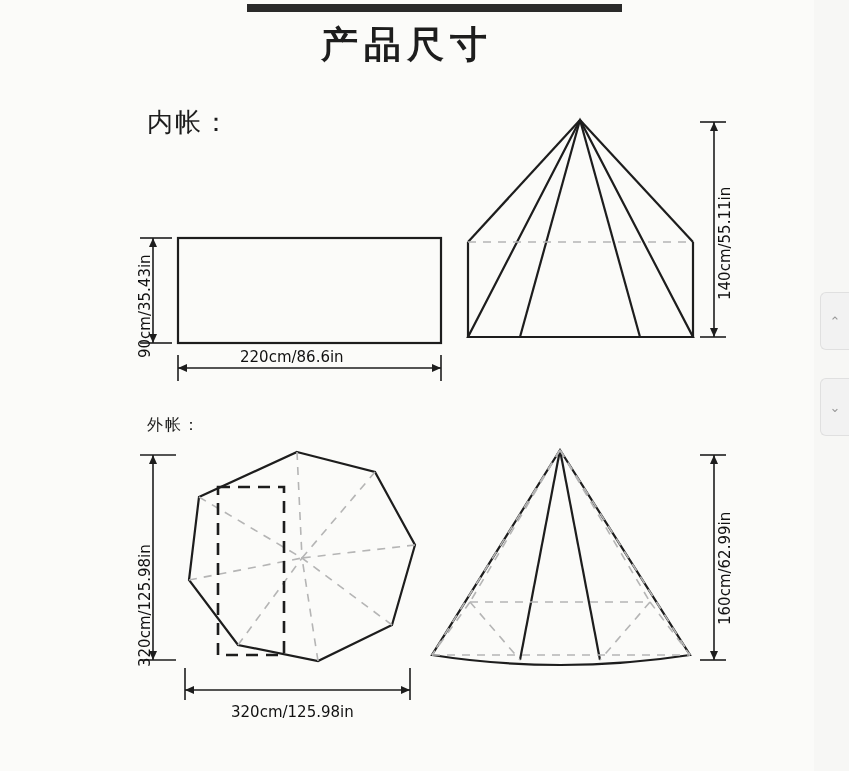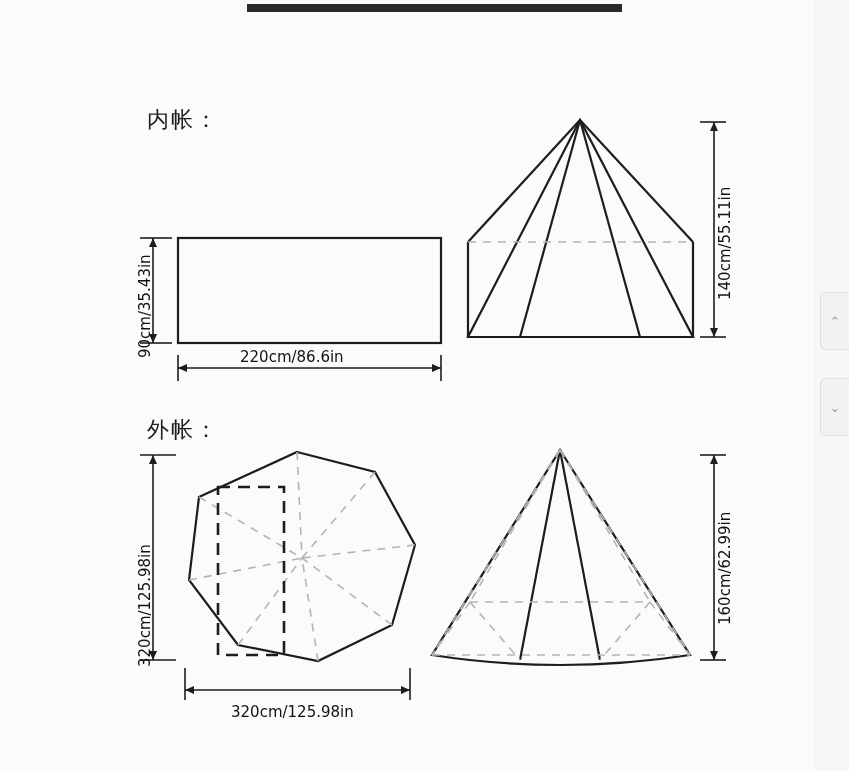--- a/index.html
+++ b/index.html
@@ -26,26 +26,26 @@
     position:absolute;left:0;top:20px;width:814px;
     text-align:center;
     font-size:37px;
     letter-spacing:6px;
     color:#1d1d1d;
     font-family:"DejaVu Serif", serif;
     font-weight:700;
   }
   .label-inner{
     position:absolute;left:147px;top:105px;
-    font-size:22px;color:#1d1d1d;letter-spacing:2px;
+    font-size:26px;color:#1d1d1d;letter-spacing:2px;
     font-family:"DejaVu Serif", serif;
   }
   .label-outer{
     position:absolute;left:147px;top:415px;
-    font-size:22px;color:#1d1d1d;letter-spacing:2px;
+    font-size:16px;color:#1d1d1d;letter-spacing:2px;
     font-family:"DejaVu Serif", serif;
   }
   svg.fig{position:absolute;left:0;top:0;width:849px;height:771px;overflow:visible;}
   .dimtext{
     position:absolute;
     font-size:15px;
     color:#111;
     font-family:"DejaVu Sans", sans-serif;
     white-space:nowrap;
   }
@@ -77,20 +77,21 @@
   .sidebtn.down{top:378px;}
 </style>
 </head>
 <body>
 
 <div class="page">
   <div class="canvas">
 
     <div class="topbar"></div>
 
+    <div class="title">产品尺寸</div>
 
     <div class="label-inner">内帐：</div>
     <div class="label-outer">外帐：</div>
 
     <svg class="fig" viewBox="0 0 849 771">
       <g stroke="#1d1d1d" fill="none" stroke-width="2.2">
 
         <rect x="178" y="238" width="263" height="105"></rect>
 
         <g stroke-width="1.6">

